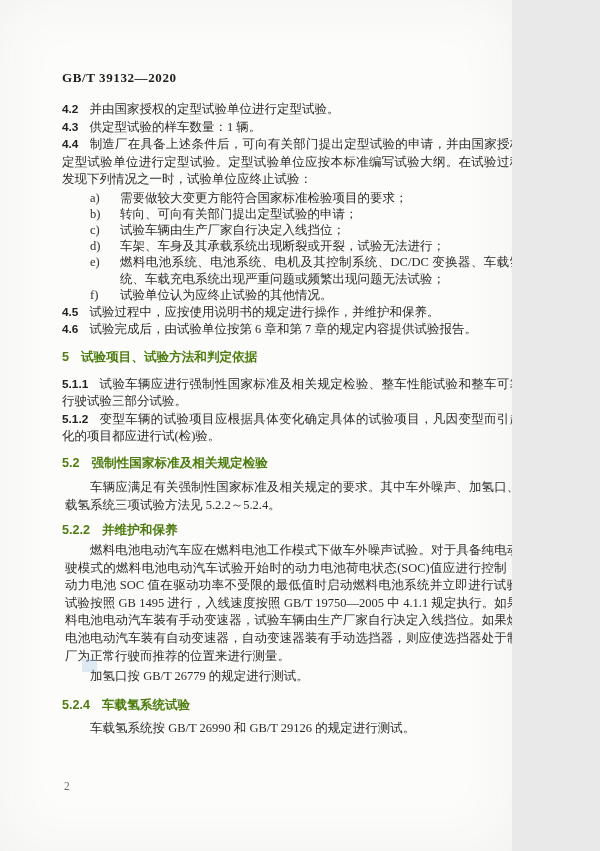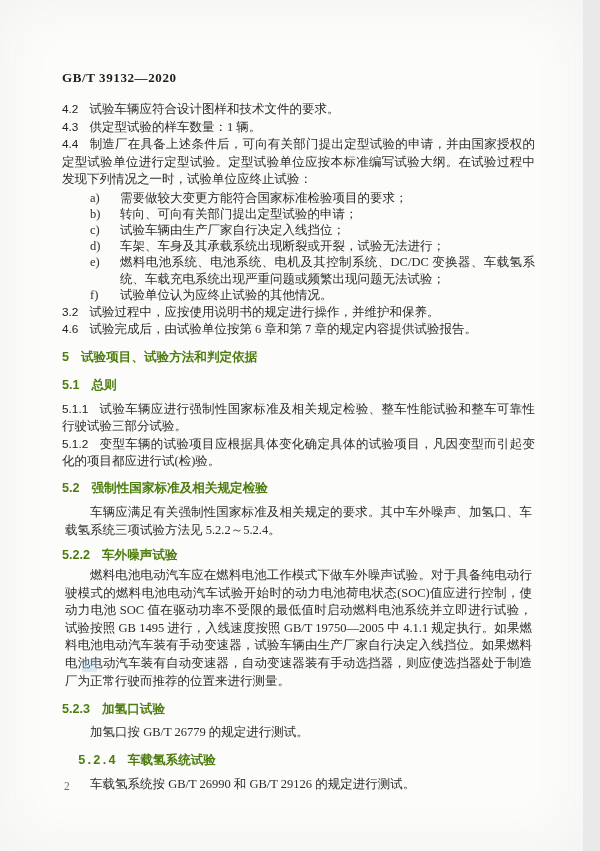--- a/index.html
+++ b/index.html
@@ -3,21 +3,21 @@
 <meta charset="utf-8">
 <style>
   html,body { margin:0; padding:0; }
   body {
     width:600px; height:851px;
     background:#e9e9e9;
     font-family:"Liberation Serif", serif;
   }
   .page {
     position:relative;
-    width:583px; height:851px;
+    width:512px; height:851px;
     background:#fcfcfb;
     box-shadow: inset 0 0 60px rgba(60,60,55,0.05);
     overflow:hidden;
     color:#2e2b28;
   }
   .content {
     position:absolute;
     left:62px; top:70px; width:473px;
   }
   .doc-header {
@@ -30,21 +30,21 @@
   }
   p.clause {
     margin:0;
     font-size:12.5px;
     line-height:17.5px;
     text-align:justify;
     text-justify:inter-character;
   }
   .cnum {
     font-family:"Liberation Sans", sans-serif;
-    font-weight:normal;
+    font-weight:bold;
     font-size:11.8px;
     color:#222;
     margin-right:11px;
   }
   .list { margin:1px 0 1px 28px; }
   .li {
     display:flex;
     font-size:12.5px;
     line-height:16.2px;
   }
@@ -58,21 +58,21 @@
     color:#4d7c0f;
     margin:0;
   }
   .hnum { margin-right:12px; }
   .h-sec   { margin:9px 0 10px 0; }   
   .h-sub   { margin:0 0 7px 0; }      
   .h-52    { margin:8px 0 7px 0; }    
   .h-521   { margin:0 0 6px 0; }      
   .h-522   { margin:7px 0 3px 0; }    
   .h-523   { margin:10px 0 6px 0; }   
-  .h-524   { margin:10px 0 6px 16px;font-family:Liberation Mono, monospace; }   
+  .h-524   { margin:10px 0 6px 0; }   
   p.body-ind {
     margin:3px;
     font-size:12.5px;
     line-height:17.6px;
     text-indent:25px;
     text-align:justify;
     text-justify:inter-character;
   }
   .mt2 { margin-top:2px; }
   .page-number {
@@ -90,21 +90,21 @@
   }
 </style>
 </head>
 <body>
 
 <div class="page">
   <div class="content">
 
     <div class="doc-header">GB/T 39132—2020</div>
 
-    <p class="clause"><span class="cnum">4.2</span><span>试验车辆应符合设计图样和技术文件的要求。</span></p>
+    <p class="clause"><span class="cnum">4.2</span><span>并由国家授权的定型试验单位进行定型试验。</span></p>
 
     <p class="clause"><span class="cnum">4.3</span><span>供定型试验的样车数量：1 辆。</span></p>
 
     <p class="clause"><span class="cnum">4.4</span><span>制造厂在具备上述条件后，可向有关部门提出定型试验的申请，并由国家授权的定型试验单位进行定型试验。定型试验单位应按本标准编写试验大纲。在试验过程中发现下列情况之一时，试验单位应终止试验：</span></p>
 
     <div class="list">
       <div class="li">
         <span class="marker">a)</span>
         <span class="li-text">需要做较大变更方能符合国家标准检验项目的要求；</span>
       </div>
@@ -123,42 +123,40 @@
       <div class="li">
         <span class="marker">e)</span>
         <span class="li-text">燃料电池系统、电池系统、电机及其控制系统、DC/DC 变换器、车载氢系统、车载充电系统出现严重问题或频繁出现问题无法试验；</span>
       </div>
       <div class="li">
         <span class="marker">f)</span>
         <span class="li-text">试验单位认为应终止试验的其他情况。</span>
       </div>
     </div>
 
-    <p class="clause"><span class="cnum">3.2</span><span>试验过程中，应按使用说明书的规定进行操作，并维护和保养。</span></p>
+    <p class="clause"><span class="cnum">4.5</span><span>试验过程中，应按使用说明书的规定进行操作，并维护和保养。</span></p>
 
     <p class="clause"><span class="cnum">4.6</span><span>试验完成后，由试验单位按第 6 章和第 7 章的规定内容提供试验报告。</span></p>
 
     <h2 class="h h-sec"><span class="hnum">5</span><span>试验项目、试验方法和判定依据</span></h2>
 
-    <h3 class="h h-sub"><span class="hnum">5.1</span><span>总则</span></h3>
 
     <p class="clause"><span class="cnum">5.1.1</span><span>试验车辆应进行强制性国家标准及相关规定检验、整车性能试验和整车可靠性行驶试验三部分试验。</span></p>
 
     <p class="clause mt2"><span class="cnum">5.1.2</span><span>变型车辆的试验项目应根据具体变化确定具体的试验项目，凡因变型而引起变化的项目都应进行试(检)验。</span></p>
 
     <h3 class="h h-52"><span class="hnum">5.2</span><span>强制性国家标准及相关规定检验</span></h3>
 
 
     <p class="body-ind">车辆应满足有关强制性国家标准及相关规定的要求。其中车外噪声、加氢口、车载氢系统三项试验方法见 5.2.2～5.2.4。</p>
 
-    <h4 class="h h-522"><span class="hnum">5.2.2</span><span>车外噪声试验</span></h4>
+    <h4 class="h h-522"><span class="hnum">5.2.2</span><span>并维护和保养</span></h4>
 
     <p class="body-ind">燃料电池电动汽车应在燃料电池工作模式下做车外噪声试验。对于具备纯电动行驶模式的燃料电池电动汽车试验开始时的动力电池荷电状态(SOC)值应进行控制，使动力电池 SOC 值在驱动功率不受限的最低值时启动燃料电池系统并立即进行试验，试验按照 GB 1495 进行，入线速度按照 GB/T 19750—2005 中 4.1.1 规定执行。如果燃料电池电动汽车装有手动变速器，试验车辆由生产厂家自行决定入线挡位。如果燃料电池电动汽车装有自动变速器，自动变速器装有手动选挡器，则应使选挡器处于制造厂为正常行驶而推荐的位置来进行测量。</p>
 
-    <h4 class="h h-523"><span class="hnum">5.2.3</span><span>加氢口试验</span></h4>
 
     <p class="body-ind">加氢口按 GB/T 26779 的规定进行测试。</p>
 
     <h4 class="h h-524"><span class="hnum">5.2.4</span><span>车载氢系统试验</span></h4>
 
     <p class="body-ind">车载氢系统按 GB/T 26990 和 GB/T 29126 的规定进行测试。</p>
 
   </div>
 
   <div class="artifact"></div>

